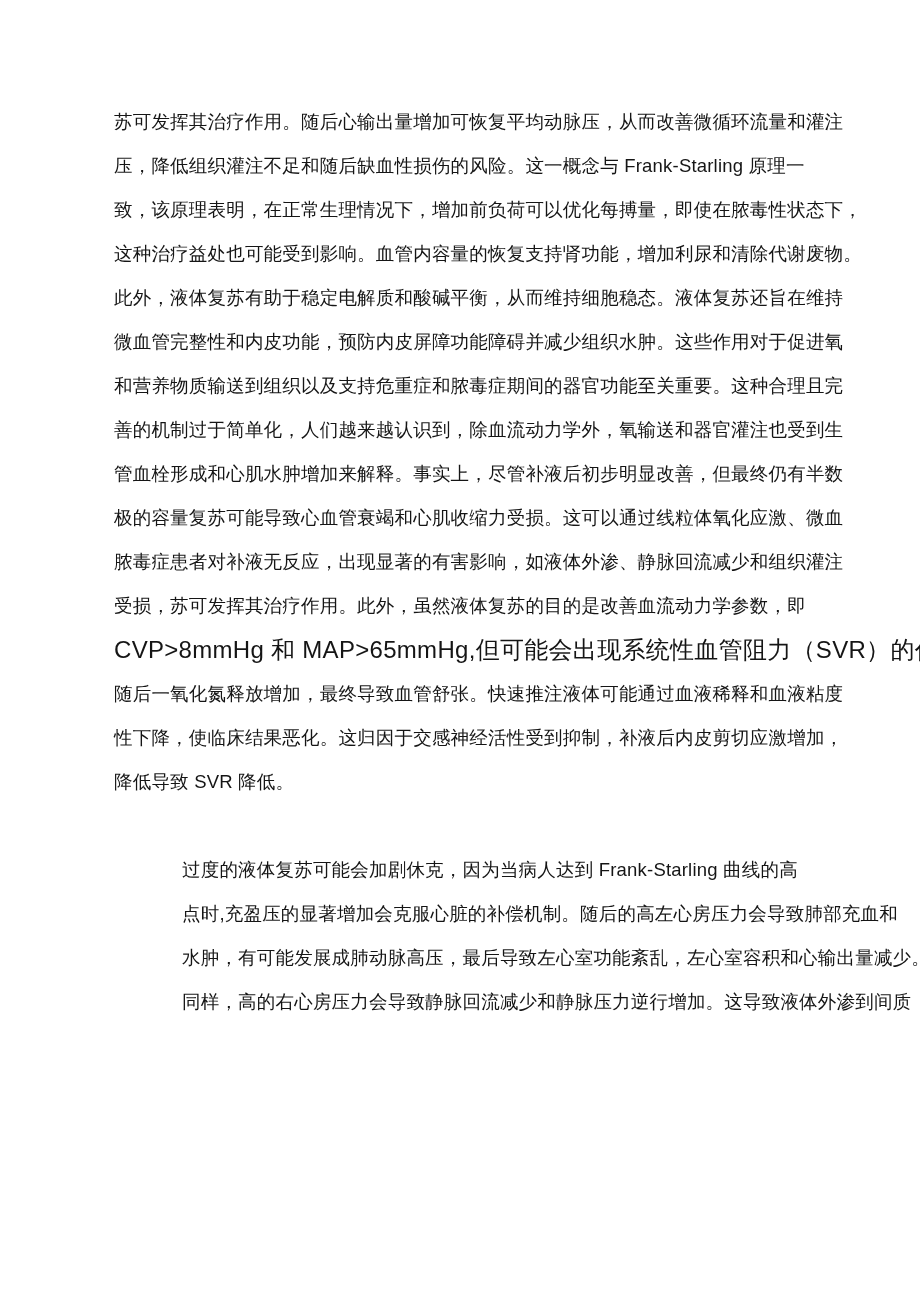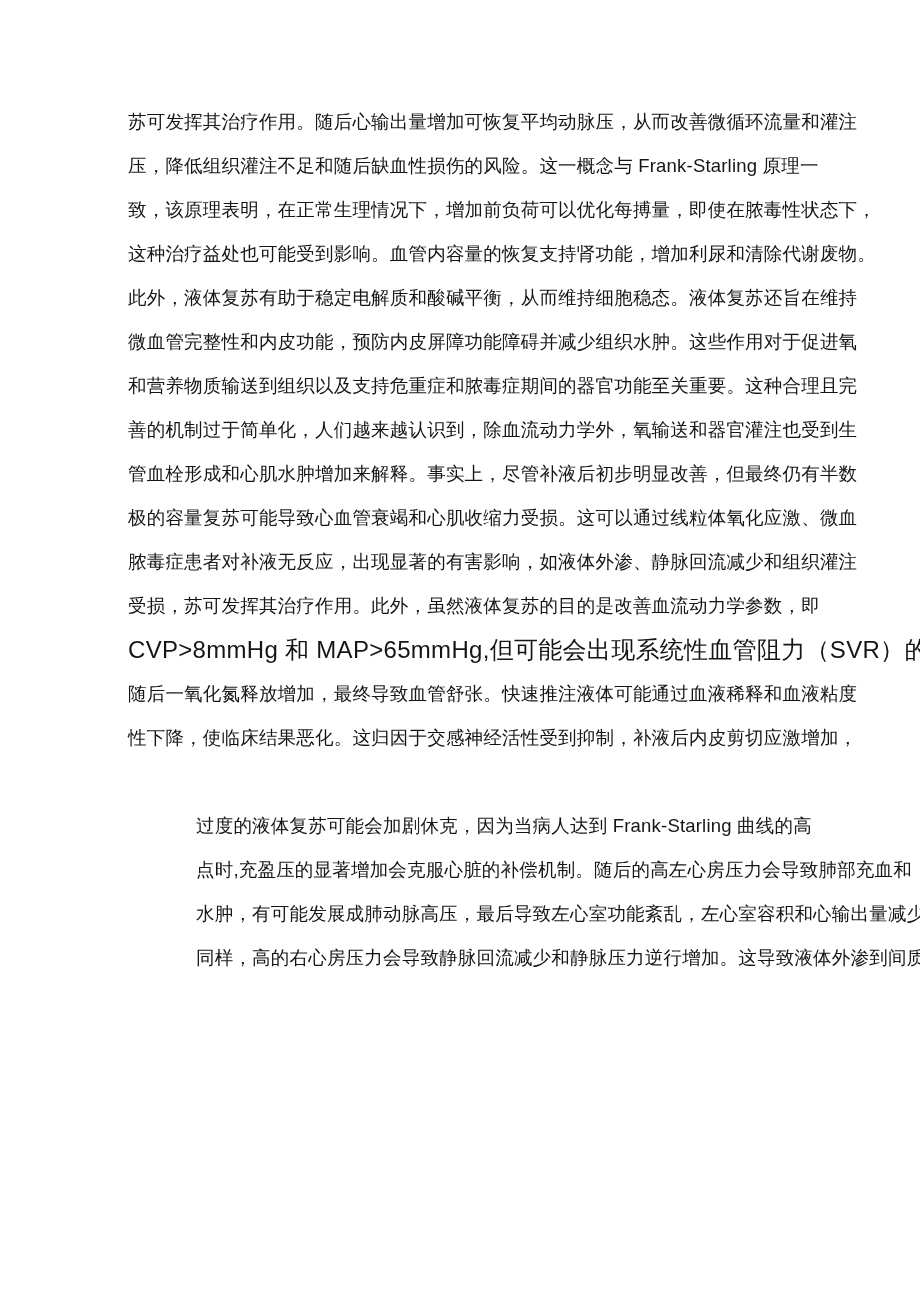--- a/index.html
+++ b/index.html
@@ -12,21 +12,21 @@
     width: 920px;
     height: 1301px;
     background: #ffffff;
     overflow: hidden;
     font-family: "Liberation Sans", "DejaVu Sans", sans-serif;
     color: #151515;
     -webkit-font-smoothing: antialiased;
   }
   .text-column {
     position: absolute;
-    left: 128px;
+    left: 114px;
     top: 100px;
     width: 660px;
   }
   .para {
     margin: 0;
     font-size: 18.5px;
     line-height: 44px;
     letter-spacing: 0.2px;
     text-align: justify;
     text-justify: inter-character;
@@ -106,20 +106,21 @@
         </span>
       <span class="line justify emph-line">
           <span>CVP&gt;8mmHg 和 MAP&gt;65mmHg,但可能会出现系统性血管阻力（SVR）的代偿</span>
         </span>
       <span class="line justify">
           <span>随后一氧化氮释放增加，最终导致血管舒张。快速推注液体可能通过血液稀释和血液粘度</span>
         </span>
       <span class="line justify">
           <span>性下降，使临床结果恶化。这归因于交感神经活性受到抑制，补液后内皮剪切应激增加，</span>
         </span>
+      <span class="line"><span>降低导致 SVR 降低。</span></span>
     </p>
 
     <p class="para p2">
       <span class="line justify">
           <span class="indent-seg"></span>
           <span>过度的液体复苏可能会加剧休克，因为当病人达到 Frank-Starling 曲线的高</span>
         </span>
       <span class="line justify">
           <span>点时,充盈压的显著增加会克服心脏的补偿机制。随后的高左心房压力会导致肺部充血和</span>
         </span>

